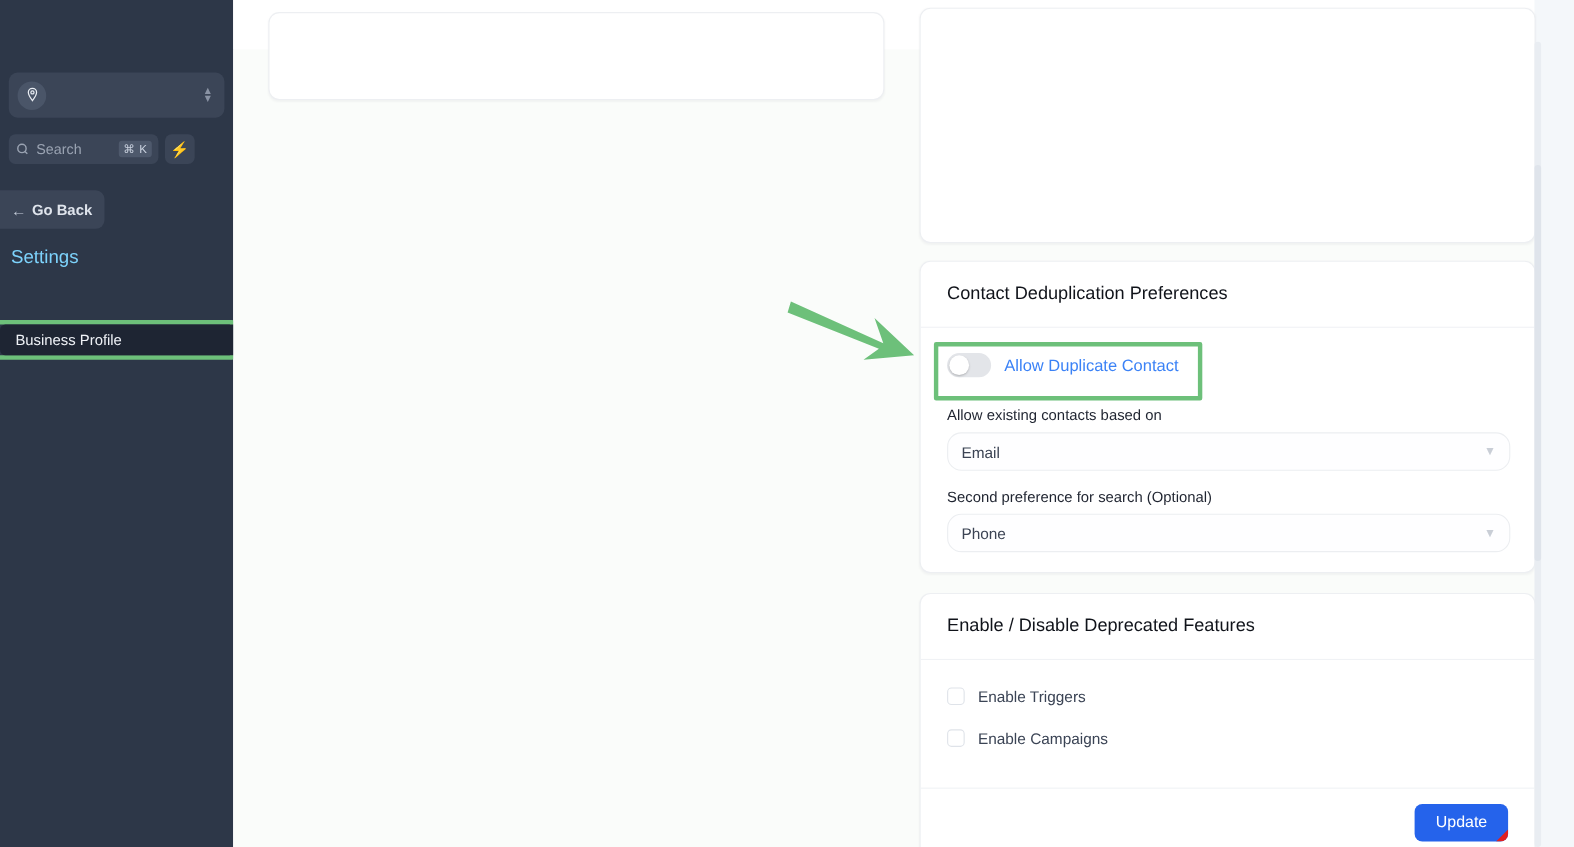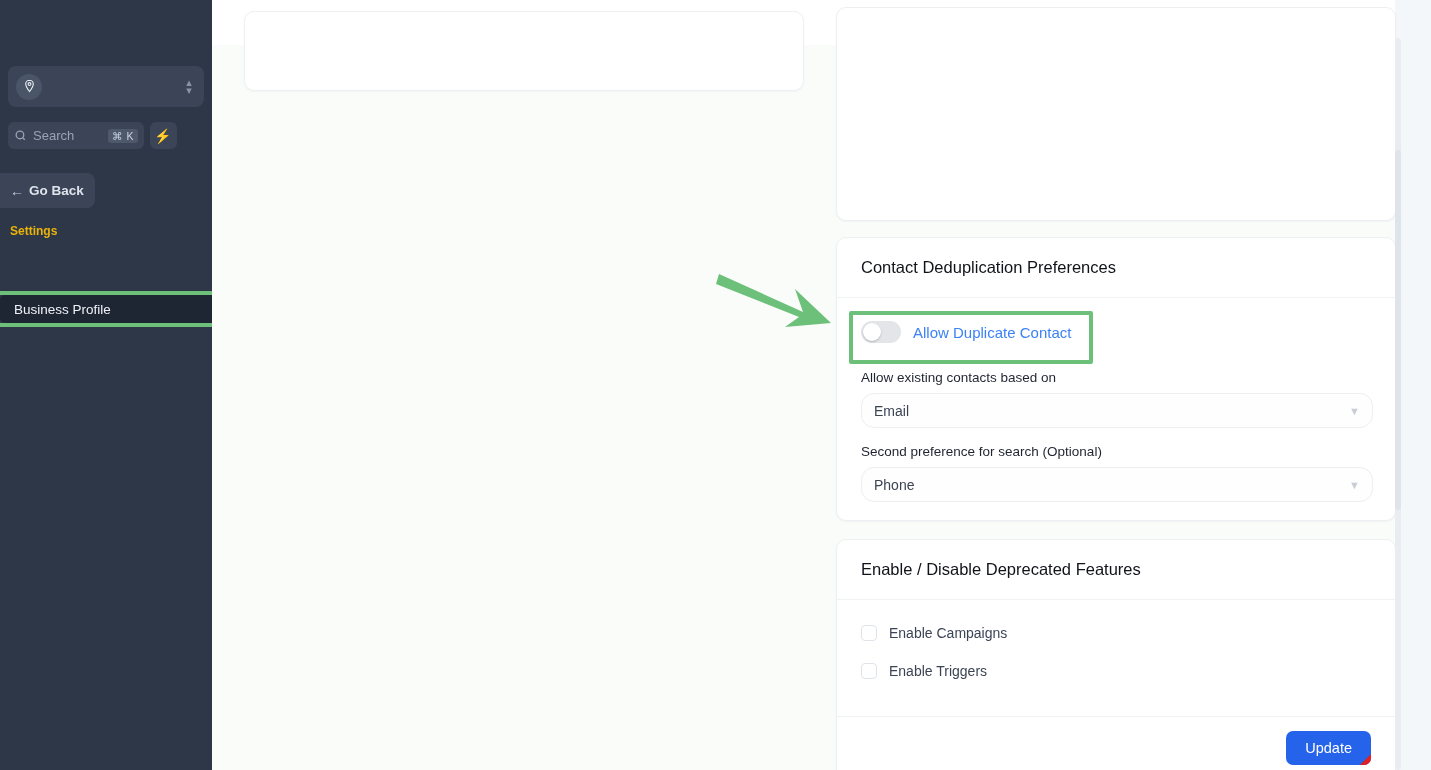--- a/index.html
+++ b/index.html
@@ -62,21 +62,21 @@
     width: 95px; height: 35px;
     background: #3b4557; border-radius: 0 8px 8px 0;
     display: flex; align-items: center; gap: 5px;
     padding-left: 10px;
     color: #dfe4ec; font-size: 13.5px; font-weight: bold;
   }
   .go-back .arr { font-size: 14px; color: #c6cedb; font-weight: normal; }
 
   .settings-title {
     position: absolute; left: 10px; top: 224px;
-    color: #eab308; font-size: 12px; font-weight: bold;
+    color: #7dd3fc; font-size: 17px; font-weight: normal;
   }
 
   .nav-highlight {
     position: absolute; left: -4px; top: 291px;
     width: 217px; height: 36px;
     border: 4px solid #6dc07a; border-radius: 2px;
   }
   .nav-item {
     position: absolute; left: 0px; top: 295px;
     width: 226px; height: 28px;
@@ -300,25 +300,25 @@
         <span>Phone</span>
         <span class="chev">▼</span>
       </div>
     </div>
 
     <div class="card" id="card-deprecated">
       <div class="card-head">Enable / Disable Deprecated Features</div>
       <div class="card-body" style="padding-top:25px;">
         <div class="check-row">
           <span class="checkbox"></span>
-          <span class="check-label">Enable Campaigns</span>
+          <span class="check-label">Enable Triggers</span>
         </div>
         <div class="check-row">
           <span class="checkbox"></span>
-          <span class="check-label">Enable Triggers</span>
+          <span class="check-label">Enable Campaigns</span>
         </div>
       </div>
       <div class="card-foot">
         <button class="btn-update">
           <span>Update</span>
           <span class="cursor-mark"></span>
         </button>
       </div>
     </div>
   </div>

